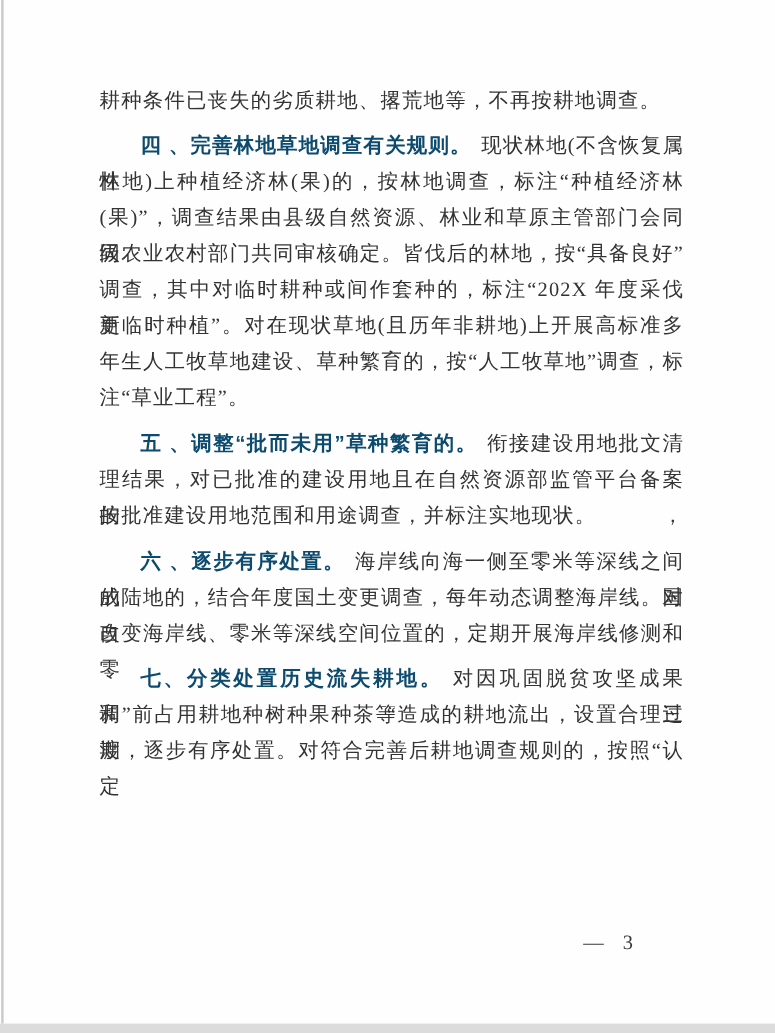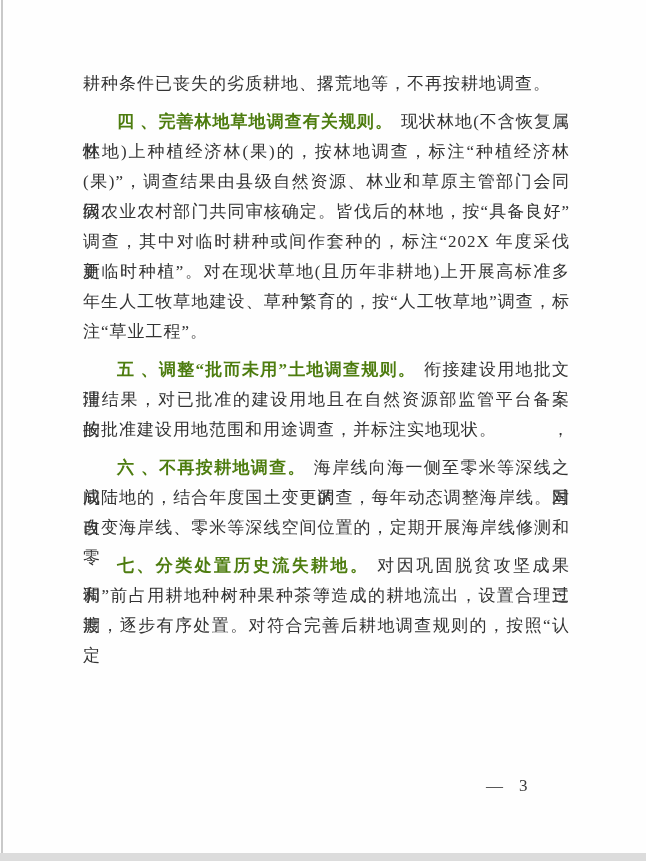--- a/index.html
+++ b/index.html
@@ -45,23 +45,23 @@
     text-align: justify;
     text-align-last: justify;
   }
   .line.endline {
     text-align-last: left;
   }
   .line.indent {
     text-indent: 34px;
   }
   .heading {
-    font-family: Liberation Serif, serif;
+    font-family: Liberation Sans, sans-serif;
     font-weight: bold;
-    color: #4d7c0f;
+    color: #0c4a6e;
     margin-right: 8px;
   }
   .footer {
     position: absolute;
     top: 775px;
     left: 486px;
     height: 22px;
     line-height: 22px;
     font-size: 17px;
     color: #3a3a3a;
@@ -83,26 +83,26 @@
         <div class="line indent"><span class="heading">四 、完善林地草地调查有关规则。</span><span>现状林地(不含恢复属性</span></div>
         <div class="line"><span>林地)上种植经济林(果)的，按林地调查，标注“种植经济林</span></div>
         <div class="line"><span>(果)”，调查结果由县级自然资源、林业和草原主管部门会同同</span></div>
         <div class="line"><span>级农业农村部门共同审核确定。皆伐后的林地，按“具备良好”</span></div>
         <div class="line"><span>调查，其中对临时耕种或间作套种的，标注“202X 年度采伐更</span></div>
         <div class="line"><span>新临时种植”。对在现状草地(且历年非耕地)上开展高标准多</span></div>
         <div class="line"><span>年生人工牧草地建设、草种繁育的，按“人工牧草地”调查，标</span></div>
         <div class="line endline"><span>注“草业工程”。</span></div>
       </div>
       <div class="para section">
-        <div class="line indent"><span class="heading">五 、调整“批而未用”土地调查规则。</span><span>衔接建设用地批文清</span></div>
+        <div class="line indent"><span class="heading">五 、调整“批而未用”草种繁育的。</span><span>衔接建设用地批文清</span></div>
         <div class="line"><span>理结果，对已批准的建设用地且在自然资源部监管平台备案的，</span></div>
         <div class="line endline"><span>按批准建设用地范围和用途调查，并标注实地现状。</span></div>
       </div>
       <div class="para section">
-        <div class="line indent"><span class="heading">六 、不再按耕地调查。</span><span>海岸线向海一侧至零米等深线之间的国</span></div>
+        <div class="line indent"><span class="heading">六 、逐步有序处置。</span><span>海岸线向海一侧至零米等深线之间的国</span></div>
         <div class="line"><span>成陆地的，结合年度国土变更调查，每年动态调整海岸线。对自</span></div>
         <div class="line"><span>改变海岸线、零米等深线空间位置的，定期开展海岸线修测和零</span></div>
       </div>
       <div class="para section">
         <div class="line indent"><span class="heading">七、分类处置历史流失耕地。</span><span>对因巩固脱贫攻坚成果和“三</span></div>
         <div class="line"><span>调”前占用耕地种树种果种茶等造成的耕地流出，设置合理过渡</span></div>
         <div class="line"><span>期，逐步有序处置。对符合完善后耕地调查规则的，按照“认定</span></div>
       </div>
     </div>
 

